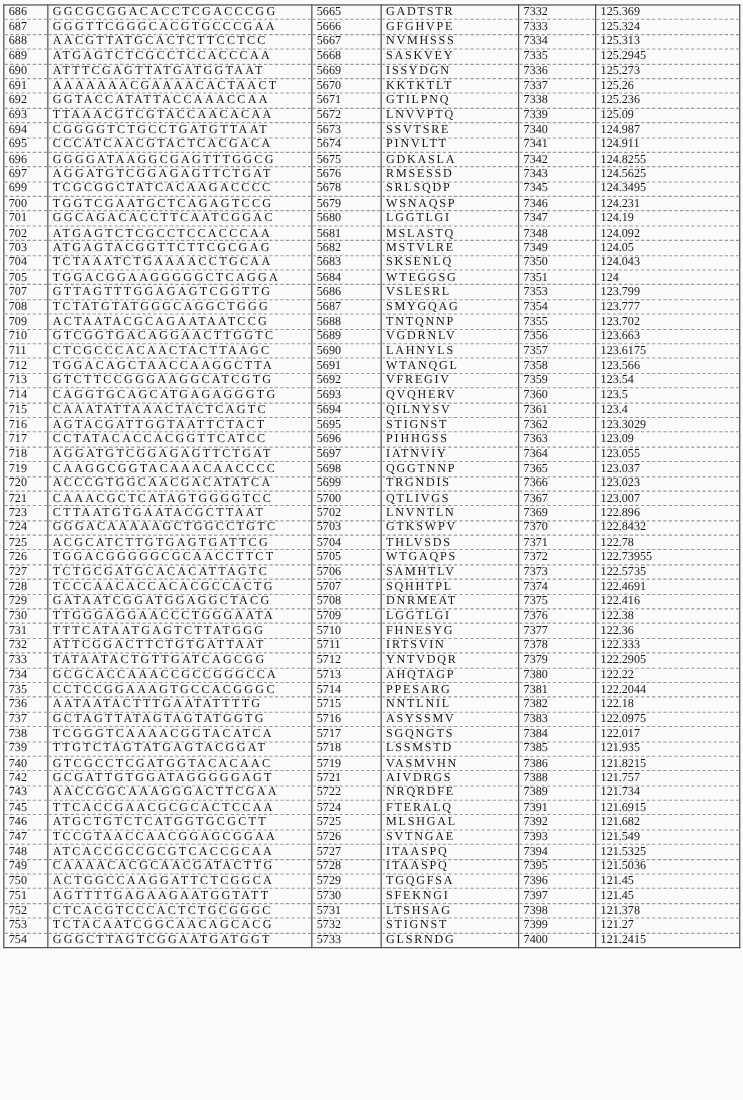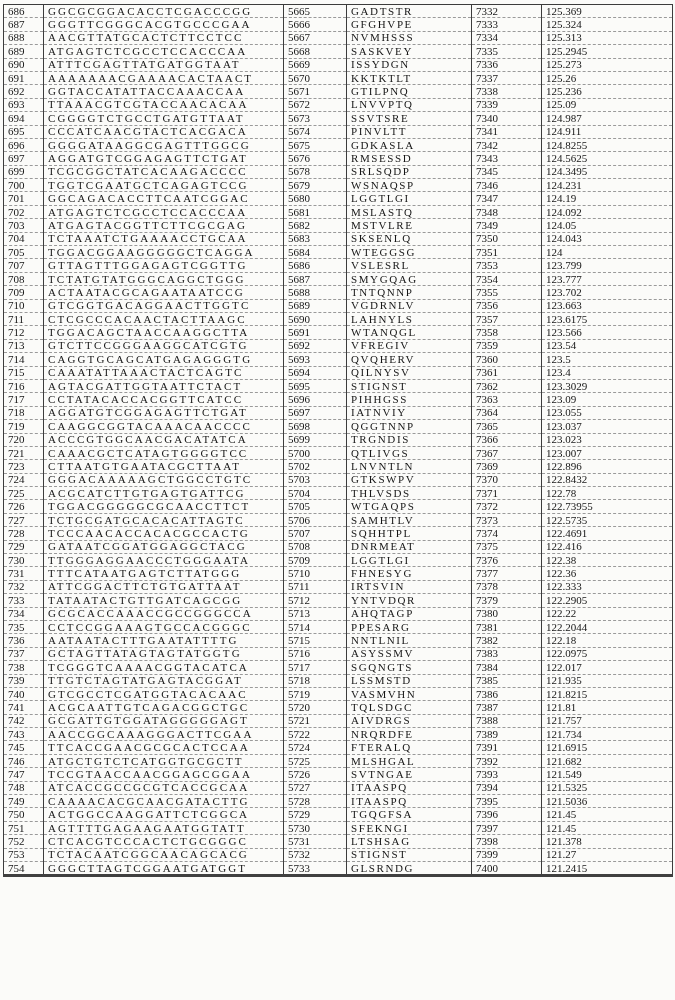--- a/index.html
+++ b/index.html
@@ -31,21 +31,21 @@
     border-bottom: 1px dashed #9a9a9a;
     height: 12.4px;
     padding: 0 4px;
     font-size: 11px;
     line-height: 1;
     white-space: nowrap;
     overflow: hidden;
     vertical-align: middle;
   }
   table.seq-table tr:first-child td { border-top: 1px solid #3c3c3c; }
-  table.seq-table tr:last-child td { border-bottom: 3px solid #404040; }
+  table.seq-table tr:last-child td { border-bottom: 1px solid #404040; }
   td.c0 { text-align: left; }
   td.c1 { letter-spacing: 2.1px; }
   td.c2 { }
   td.c3 { letter-spacing: 1.6px; }
   td.c4 { }
   td.c5 { }
 </style>
 </head>
 <body>
 
@@ -470,28 +470,20 @@
         </tr>
         <tr>
           <td class="c0">740</td>
           <td class="c1">GTCGCCTCGATGGTACACAAC</td>
           <td class="c2">5719</td>
           <td class="c3">VASMVHN</td>
           <td class="c4">7386</td>
           <td class="c5">121.8215</td>
         </tr>
         <tr>
-          <td class="c0">741</td>
-          <td class="c1">ACGCAATTGTCAGACGGCTGC</td>
-          <td class="c2">5720</td>
-          <td class="c3">TQLSDGC</td>
-          <td class="c4">7387</td>
-          <td class="c5">121.81</td>
-        </tr>
-        <tr>
           <td class="c0">742</td>
           <td class="c1">GCGATTGTGGATAGGGGGAGT</td>
           <td class="c2">5721</td>
           <td class="c3">AIVDRGS</td>
           <td class="c4">7388</td>
           <td class="c5">121.757</td>
         </tr>
         <tr>
           <td class="c0">743</td>
           <td class="c1">AACCGGCAAAGGGACTTCGAA</td>

